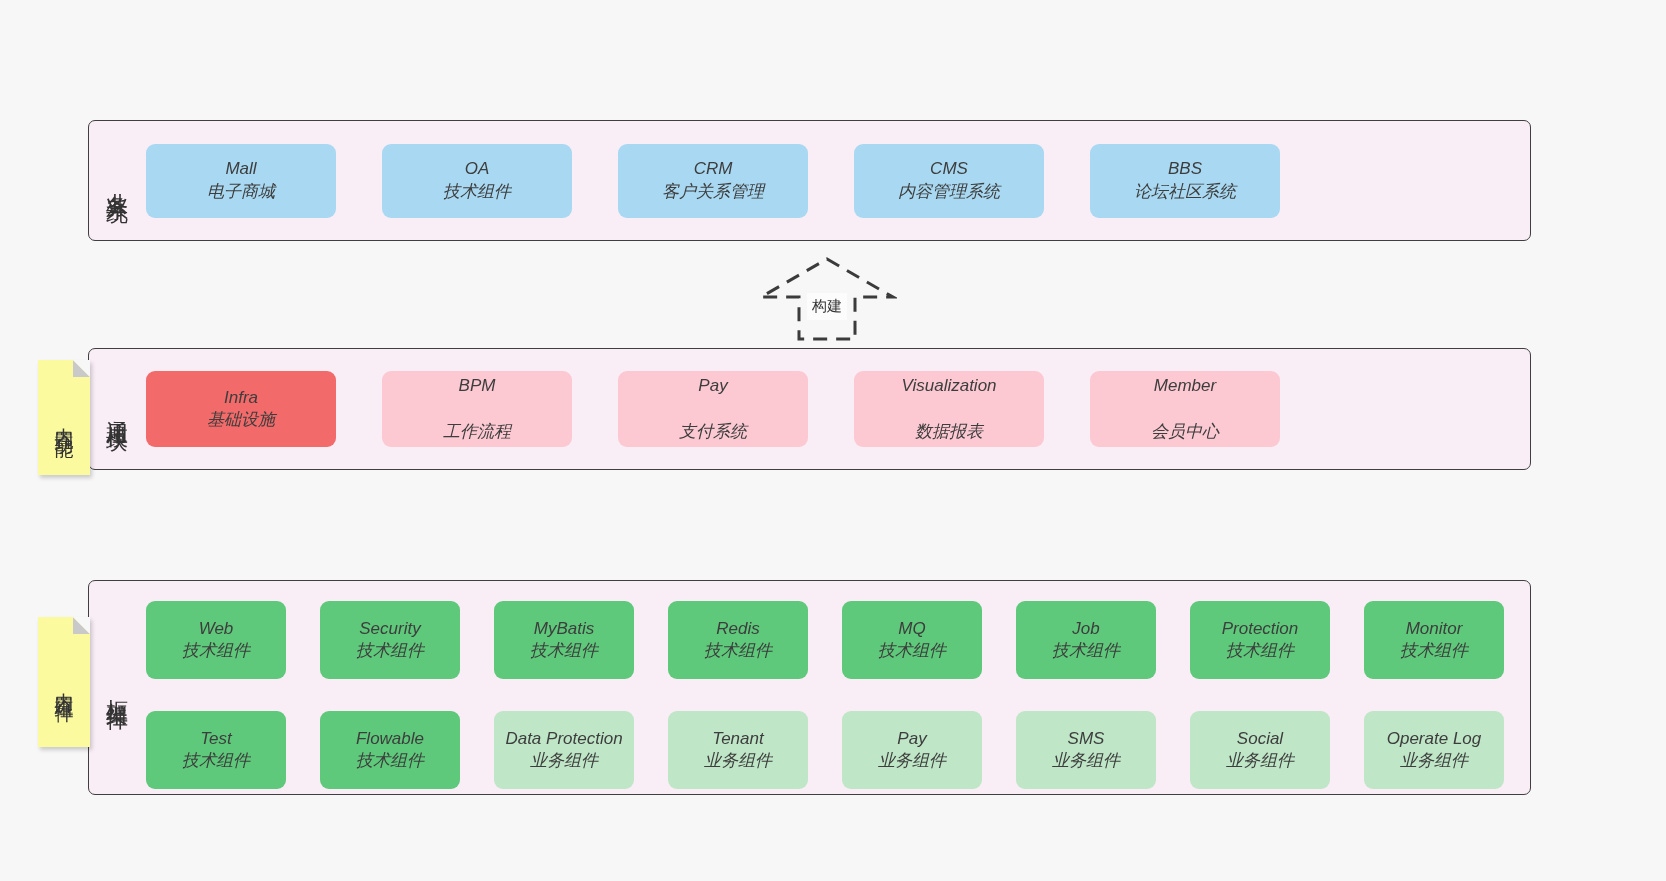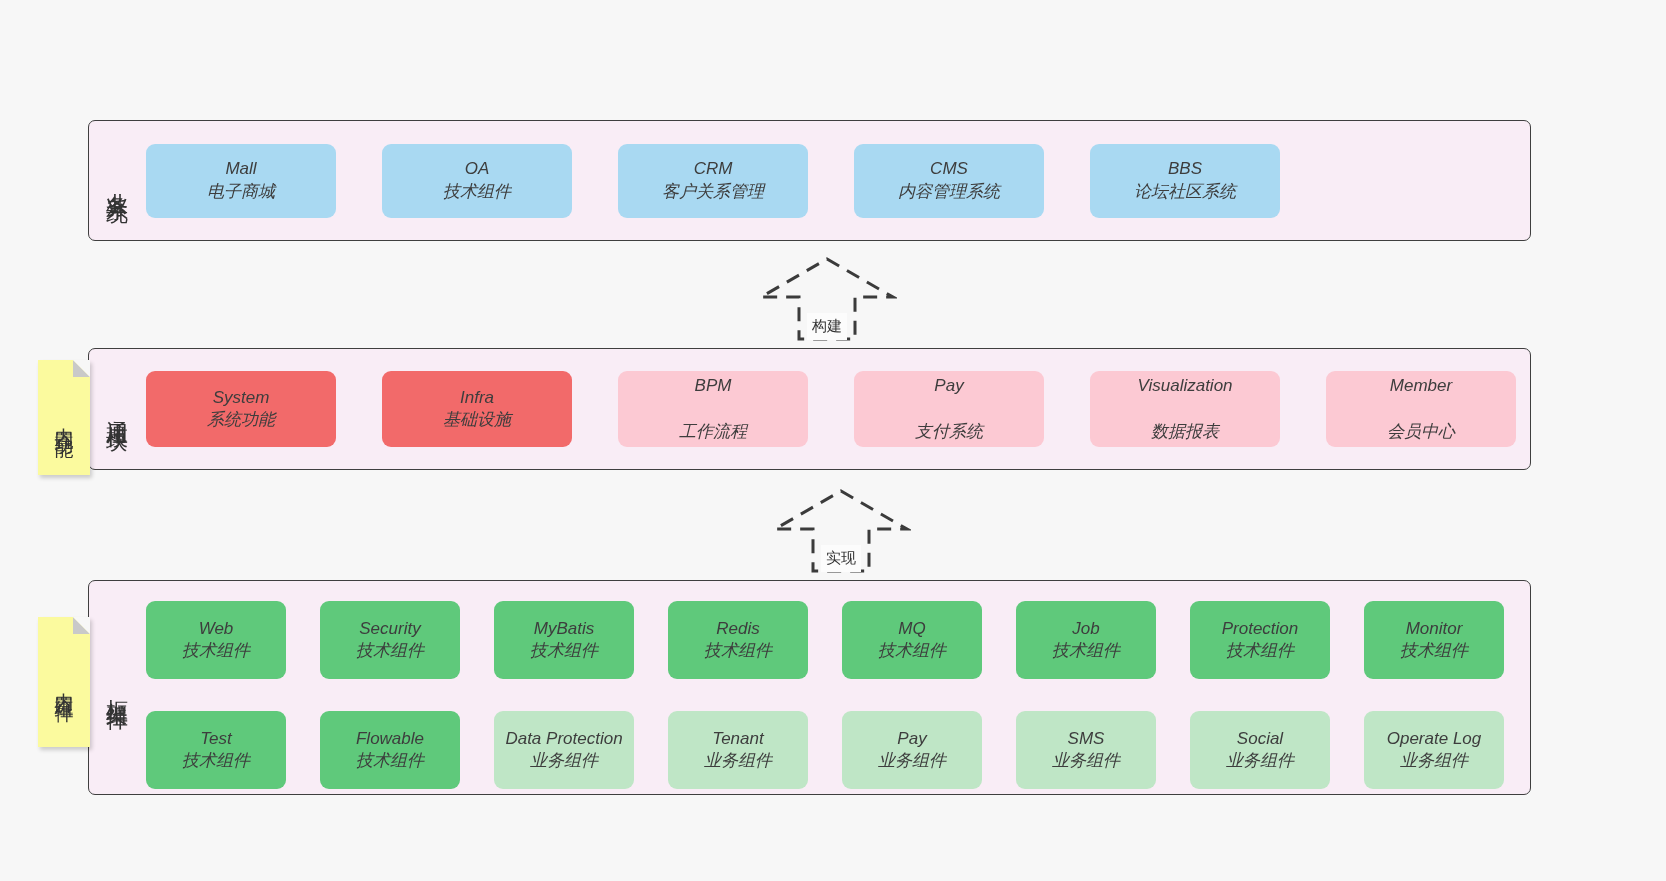--- a/index.html
+++ b/index.html
@@ -111,21 +111,20 @@
   .arrow svg { display: block; width: 140px; height: 86px; }
   .arrow-label {
     position: absolute;
     left: 50%; top: 37px;
     transform: translateX(-50%);
     background: #fcfcfc;
     padding: 4px 5px;
     font-size: 15px;
     color: #333;
     white-space: nowrap;
-    margin-top: 20px;
   }
 </style>
 </head>
 <body>
 
 <div class="canvas">
 
   <section class="band band-business">
     <div class="vlabel">业务系统</div>
     <div class="boxes">
@@ -162,24 +161,20 @@
   <div class="sticky sticky-modules">
     <span class="vtext">内置功能</span>
     <span class="fold-tri"></span>
     <span class="fold-cut"></span>
   </div>
 
   <section class="band band-modules">
     <div class="vlabel">通用模块</div>
     <div class="boxes">
       <div class="box red">
-        <div>System</div>
-        <div>系统功能</div>
-      </div>
-      <div class="box red">
         <div>Infra</div>
         <div>基础设施</div>
       </div>
       <div class="box pink">
         <div>BPM</div>
         <div>工作流程</div>
       </div>
       <div class="box pink">
         <div>Pay</div>
         <div>支付系统</div>
@@ -188,26 +183,20 @@
         <div>Visualization</div>
         <div>数据报表</div>
       </div>
       <div class="box pink">
         <div>Member</div>
         <div>会员中心</div>
       </div>
     </div>
   </section>
 
-  <div class="arrow arrow-implement">
-    <svg viewBox="0 0 140 86">
-      <polygon points="70,3 136,41 98,41 98,83 42,83 42,41 4,41" fill="none" stroke="#3b3b3b" stroke-width="3" stroke-dasharray="14 9"></polygon>
-    </svg>
-    <span class="arrow-label">实现</span>
-  </div>
 
   <div class="sticky sticky-components">
     <span class="vtext">内置组件</span>
     <span class="fold-tri"></span>
     <span class="fold-cut"></span>
   </div>
 
   <section class="band band-components">
     <div class="vlabel">框架组件</div>
     <div class="grid">

